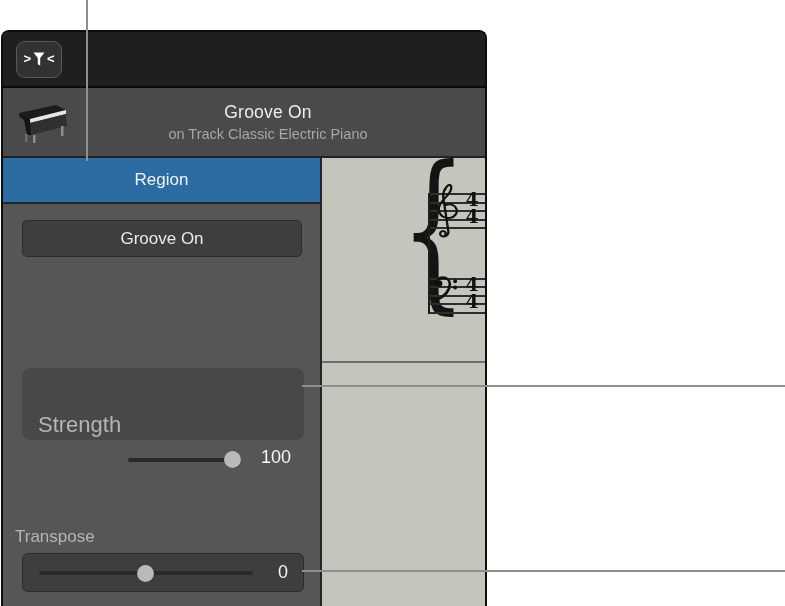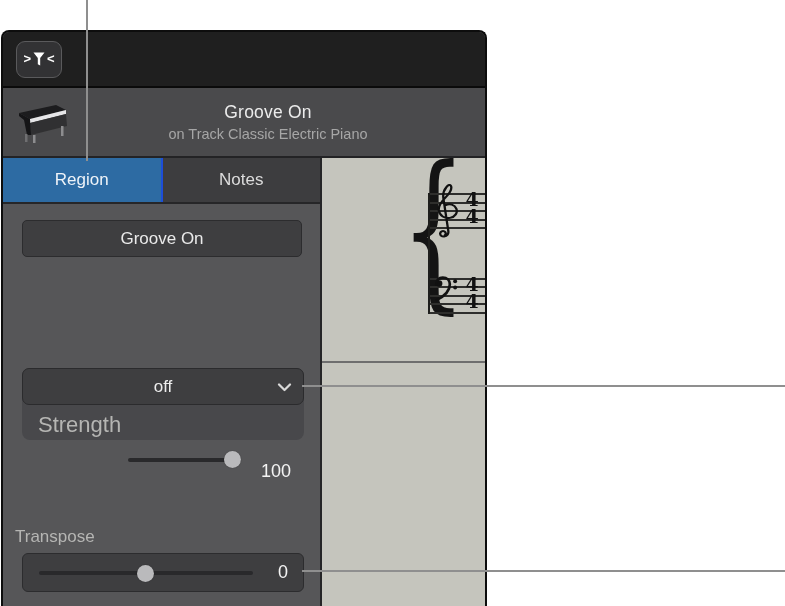--- a/index.html
+++ b/index.html
@@ -86,21 +86,21 @@
   .strength-row .row-label { position:absolute; left:16px; top:7px; font-size:22px; color:#b5b5b3; }
 
   .slider-track { position:absolute; height:4px; background:#29292b; border-radius:2px; }
   .slider-thumb {
     position:absolute; width:17px; height:17px; border-radius:50%;
     background:#bababc; box-shadow:0 0 1px rgba(0,0,0,.5);
   }
   .strength-track { left:106px; top:53px; width:113px; }
   .strength-thumb { left:202px; top:46px; }
   .strength-value {
-    position:absolute; right:13px; top:56px; font-size:18px; color:#f4f4f4;
+    position:absolute; right:13px; top:42px; font-size:18px; color:#f4f4f4;
   }
 
   .transpose-box {
     position:absolute; left:19px; top:395px; width:282px; height:39px;
     background:var(--control_bg,#3e3e41); border:1px solid #2c2c2e; border-radius:6px;
   }
   .transpose-track { left:16px; top:17px; width:214px; }
   .transpose-thumb { left:114px; top:11px; }
   .transpose-value { position:absolute; right:15px; top:8px; font-size:18px; color:#f4f4f4; }
 
@@ -164,33 +164,26 @@
         <div class="hdr-sub">on Track Classic Electric Piano</div>
       </div>
     </div>
 
     <div class="main">
 
       <div class="inspector">
 
         <div class="tabbar">
           <div class="tab active">Region</div>
-          <div class="tab">Notes</div>
         </div>
 
         <div class="name-box">Groove On</div>
 
 
         <div class="group-box">
-          <div class="dropdown">
-            <span>off</span>
-            <svg class="chev" width="15" height="9" viewBox="0 0 15 9">
-              <polyline points="2,1.5 7.5,7 13,1.5" fill="none" stroke="#d9d9d9" stroke-width="2.2" stroke-linecap="round" stroke-linejoin="round"></polyline>
-            </svg>
-          </div>
           <div class="strength-row">
             <span class="row-label">Strength</span>
             <div class="slider-track strength-track"></div>
             <div class="slider-thumb strength-thumb"></div>
             <span class="strength-value">100</span>
           </div>
         </div>
 
         <div class="field-label tr-label">Transpose</div>
 

